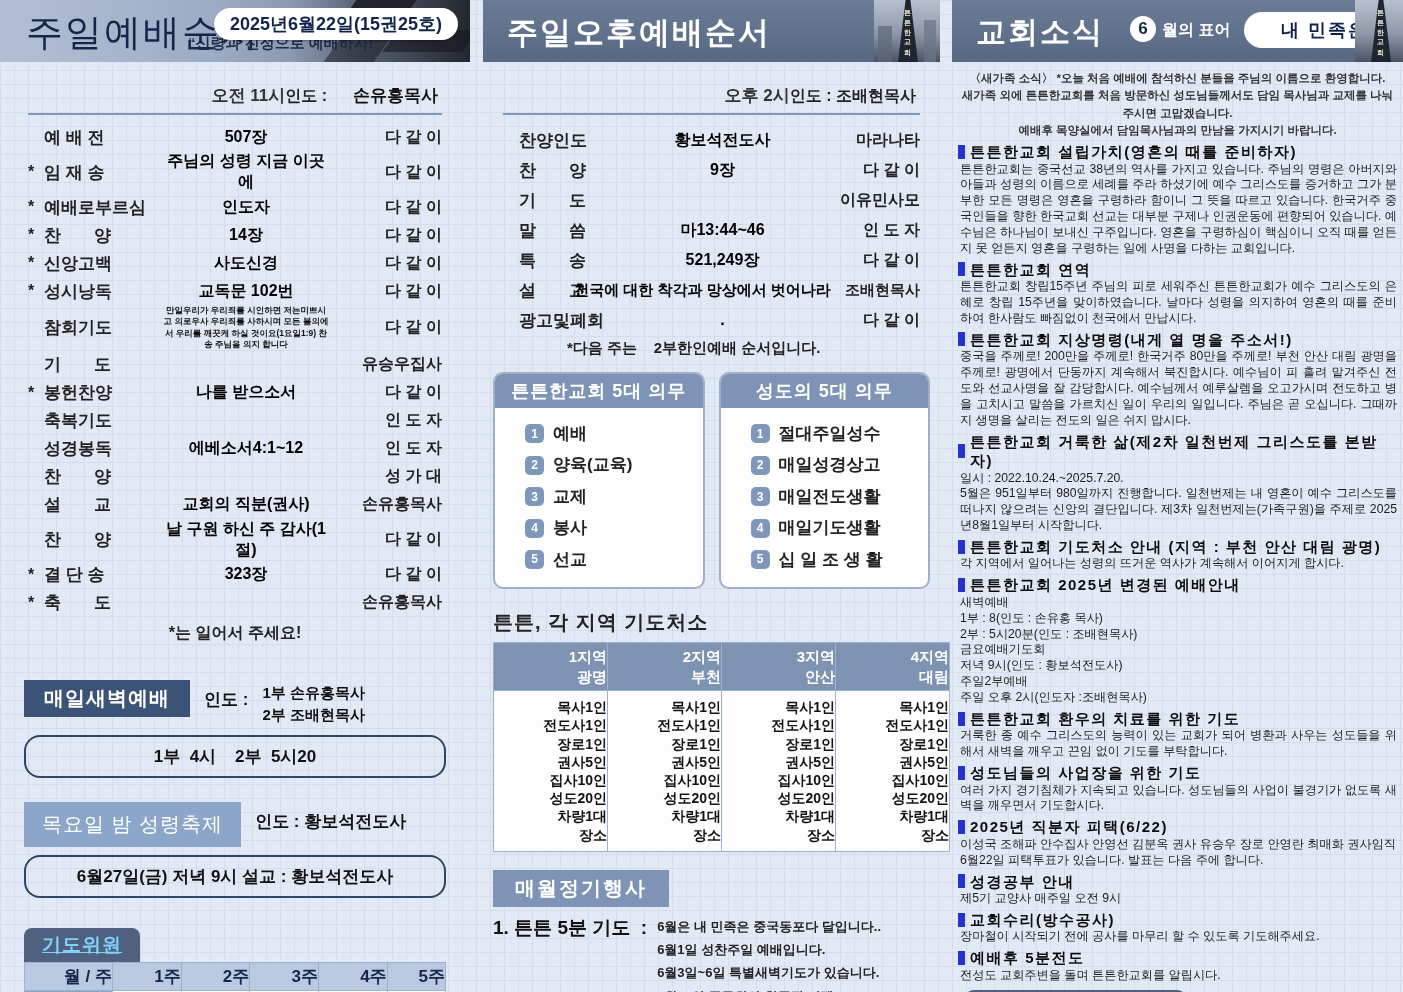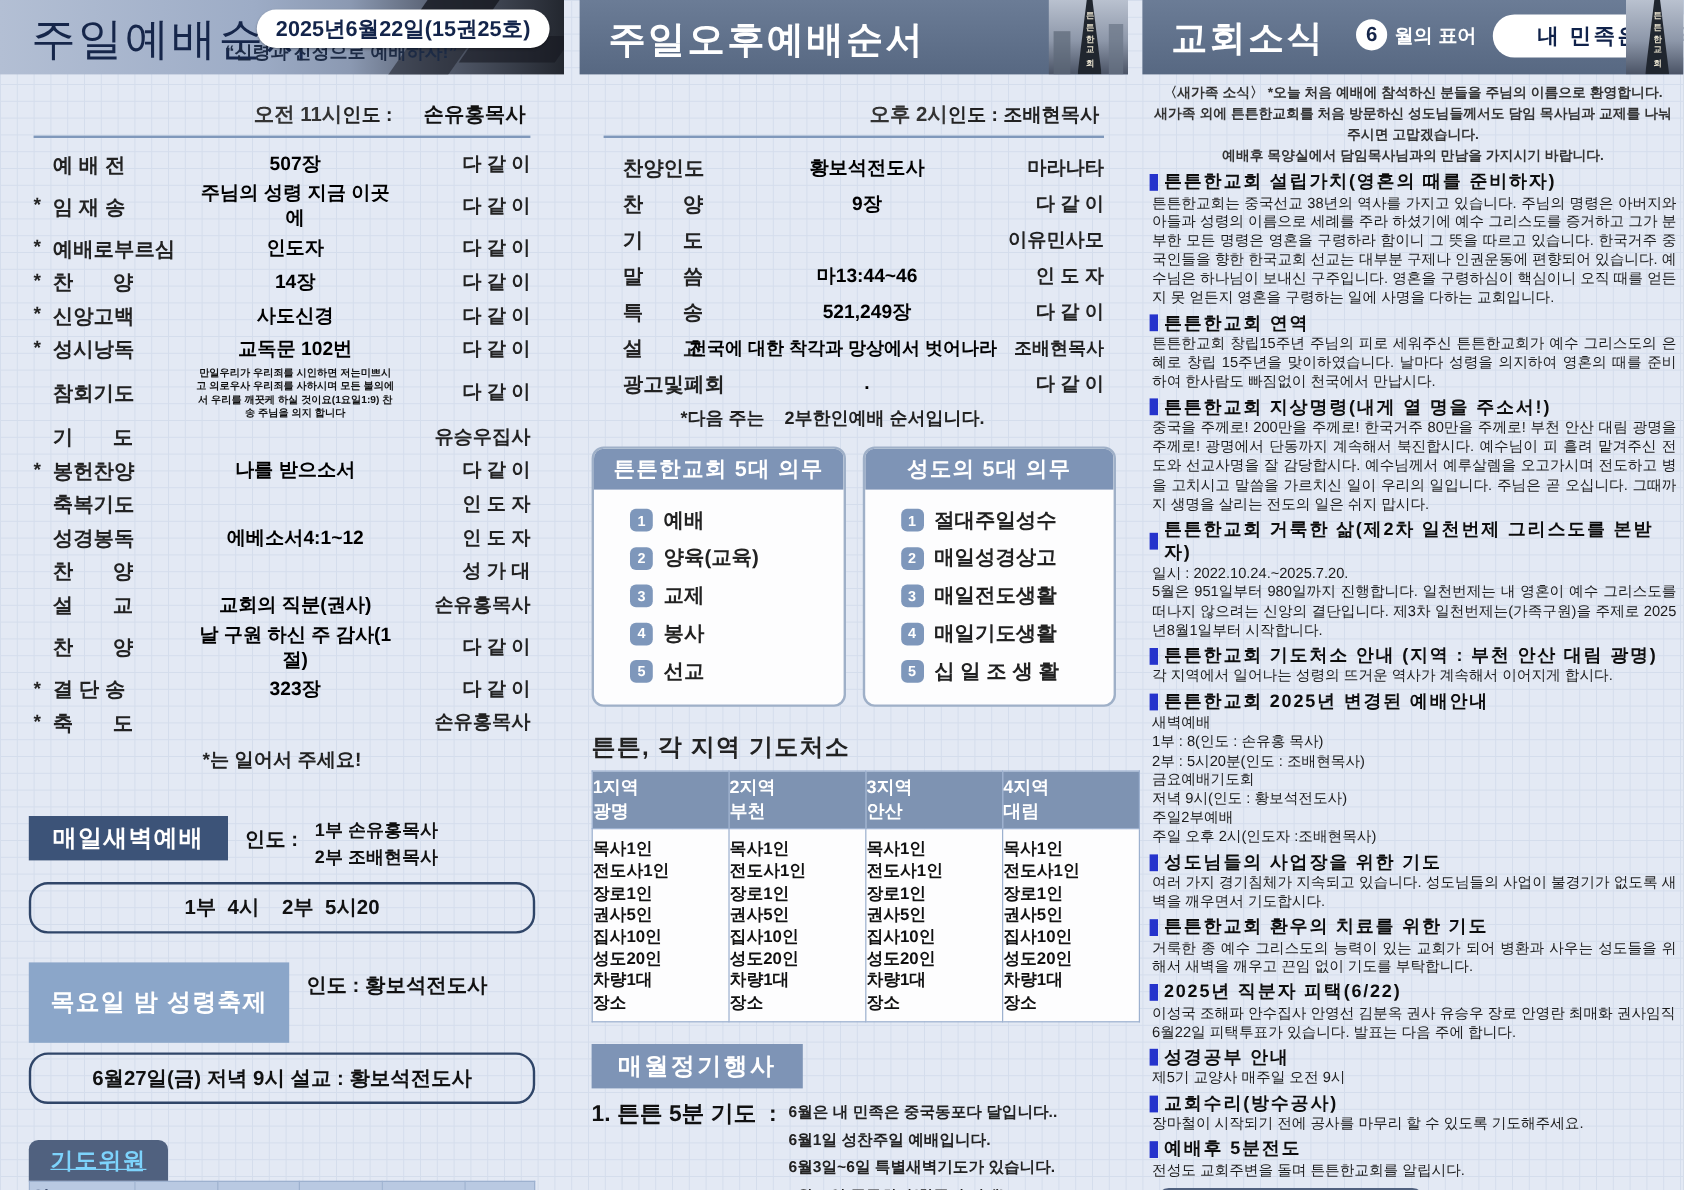--- a/index.html
+++ b/index.html
@@ -66,30 +66,30 @@
   .svc-row .mid  { font-size:16px; font-weight:bold; color:#000; text-align:center; }
   .svc-row .mid.small { font-size:8.5px; line-height:1.35; font-weight:bold; color:#111; text-align:center; padding:0 2px;}
   .svc-row .by   { font-size:16px; font-weight:bold; color:#222; text-align:right; white-space:pre;}
   .stand-note { text-align:center; font-size:16px; font-weight:bold; color:#222; margin-top:6px; }
 
   
   .blk { padding:0 24px; }
   .badge-navy { display:inline-block; background:#3c5378; color:#fff; font-size:20px;
     font-weight:bold; padding:5px 20px; letter-spacing:1px; }
   .badge-blue { display:inline-block; background:#8ba6c9; color:#fff; font-size:20px;
-    font-weight:bold; padding:20px 18px; letter-spacing:1px; }
+    font-weight:normal; padding:9px 18px; letter-spacing:1px; }
   .lead-line { display:flex; align-items:flex-start; gap:14px; }
   .lead-label { font-size:17px; font-weight:bold; color:#111; padding-top:8px; }
   .lead-two { font-size:15px; font-weight:bold; color:#111; line-height:1.5; padding-top:2px;}
   .round-box { border:2px solid #2f4568; border-radius:16px; margin-top:8px;
     text-align:center; font-size:17px; font-weight:bold; color:#111; padding:8px 6px; white-space:pre;}
   .tab-badge { display:inline-block; background:#50617f; color:#7dd3fc; font-size:19px;
     font-weight:bold; padding:4px 18px; border-radius:8px 8px 0 0; letter-spacing:1px;text-decoration:underline;}
   table.grid { border-collapse:collapse; width:100%; }
-  table.grid td, table.grid th { border:1px solid #9db1cf; text-align:left;margin-top:12px; }
+  table.grid td, table.grid th { border:1px solid #9db1cf; text-align:right;margin-top:12px; }
   .pc-head th { background:#b9c9e2; color:#16264a; font-size:17px; font-weight:bold; padding:2px 0; }
   .pc-month { background:#8ba5c8; color:#16264a; font-size:17px; font-weight:bold; }
   .pc-cell { background:#fdfdfe; font-size:9.5px; font-weight:bold; color:#111; line-height:1.35; padding:4px 0; }
 
   
   .note-line { font-size:15px; font-weight:bold; color:#222; margin:4px 0 0 64px; white-space:pre;}
   .duty-wrap { display:flex; gap:14px; padding:0 10px; margin-top:14px; }
   .duty-box { flex:1; background:#fdfdfe; border:2px solid #9fb0c8; border-radius:10px; overflow:hidden; }
   .duty-head { background:#7e94b6; color:#fff; font-size:18px; font-weight:bold; text-align:center;
     padding:5px 0; letter-spacing:1px; }
@@ -575,30 +575,30 @@
 1부 : 8(인도 : 손유홍 목사)
 2부 : 5시20분(인도 : 조배현목사)
 금요예배기도회
 저녁 9시(인도 : 황보석전도사)
 주일2부예배
 주일 오후 2시(인도자 :조배현목사)</div>
         </div>
       <div class="sec">
           <div class="sec-h">
             <span class="bar"></span>
+            <span>튼튼한교회 환우의 치료를 위한 기도</span>
+          </div>
+          <div class="sec-b">거룩한 종 예수 그리스도의 능력이 있는 교회가 되어 병환과 사우는 성도들을 위해서 새벽을 깨우고 끈임 없이 기도를 부탁합니다.</div>
+        </div>
+      <div class="sec">
+          <div class="sec-h">
+            <span class="bar"></span>
             <span>성도님들의 사업장을 위한 기도</span>
           </div>
           <div class="sec-b">여러 가지 경기침체가 지속되고 있습니다. 성도님들의 사업이 불경기가 없도록 새벽을 깨우면서 기도합시다.</div>
-        </div>
-      <div class="sec">
-          <div class="sec-h">
-            <span class="bar"></span>
-            <span>튼튼한교회 환우의 치료를 위한 기도</span>
-          </div>
-          <div class="sec-b">거룩한 종 예수 그리스도의 능력이 있는 교회가 되어 병환과 사우는 성도들을 위해서 새벽을 깨우고 끈임 없이 기도를 부탁합니다.</div>
         </div>
       <div class="sec">
           <div class="sec-h">
             <span class="bar"></span>
             <span>2025년 직분자 피택(6/22)</span>
           </div>
           <div class="sec-b">이성국 조해파 안수집사 안영선 김분옥 권사 유승우 장로 안영란 최매화 권사임직
 6월22일 피택투표가 있습니다. 발표는 다음 주에 합니다.</div>
         </div>
       <div class="sec">

